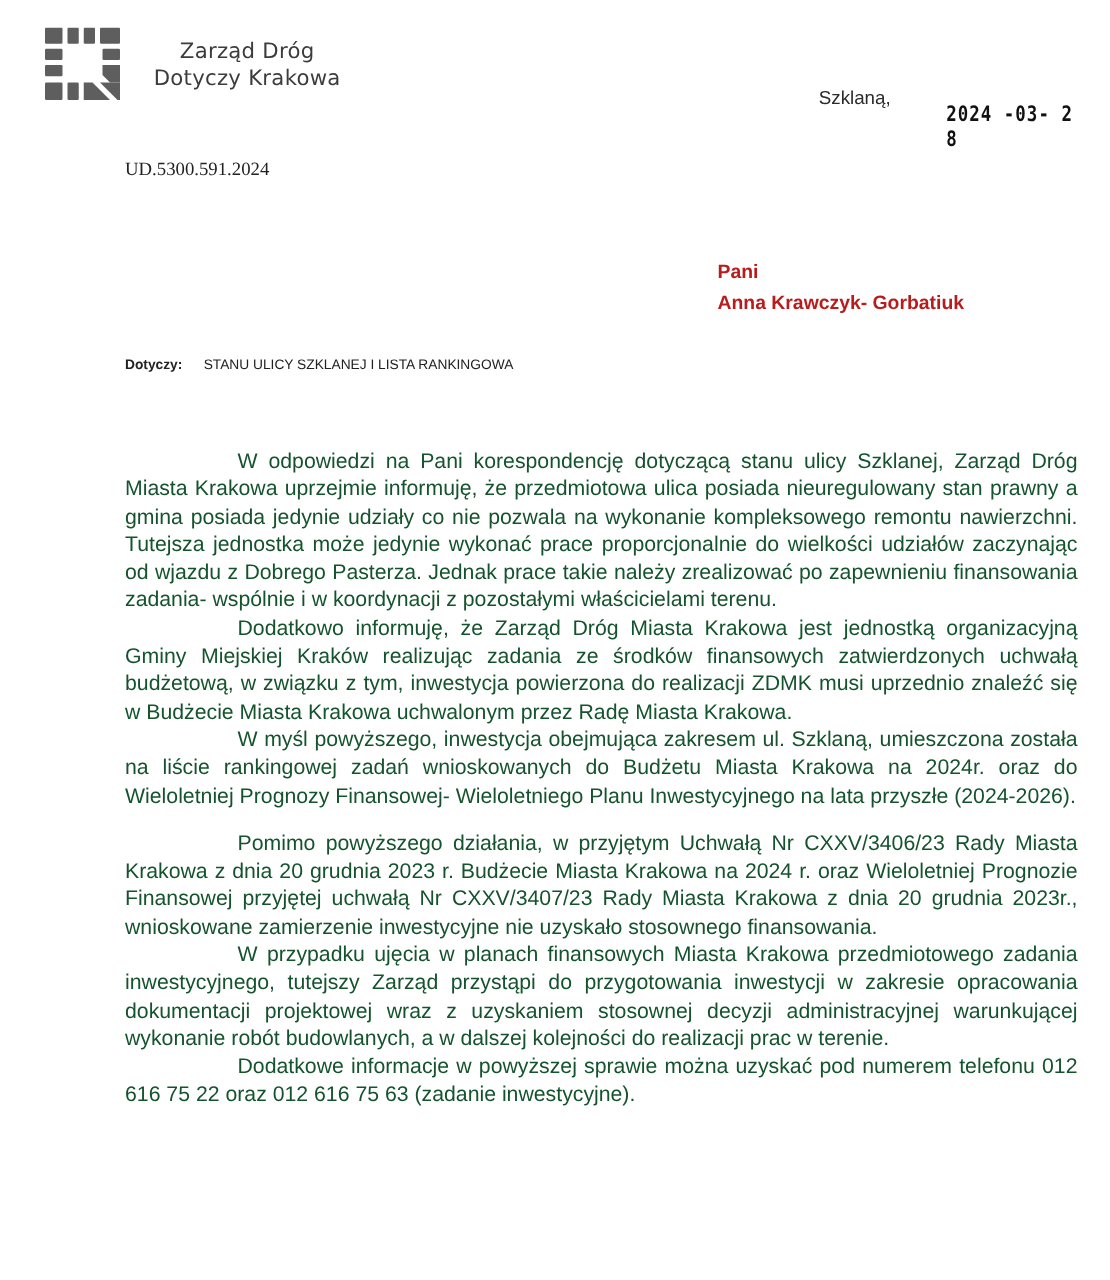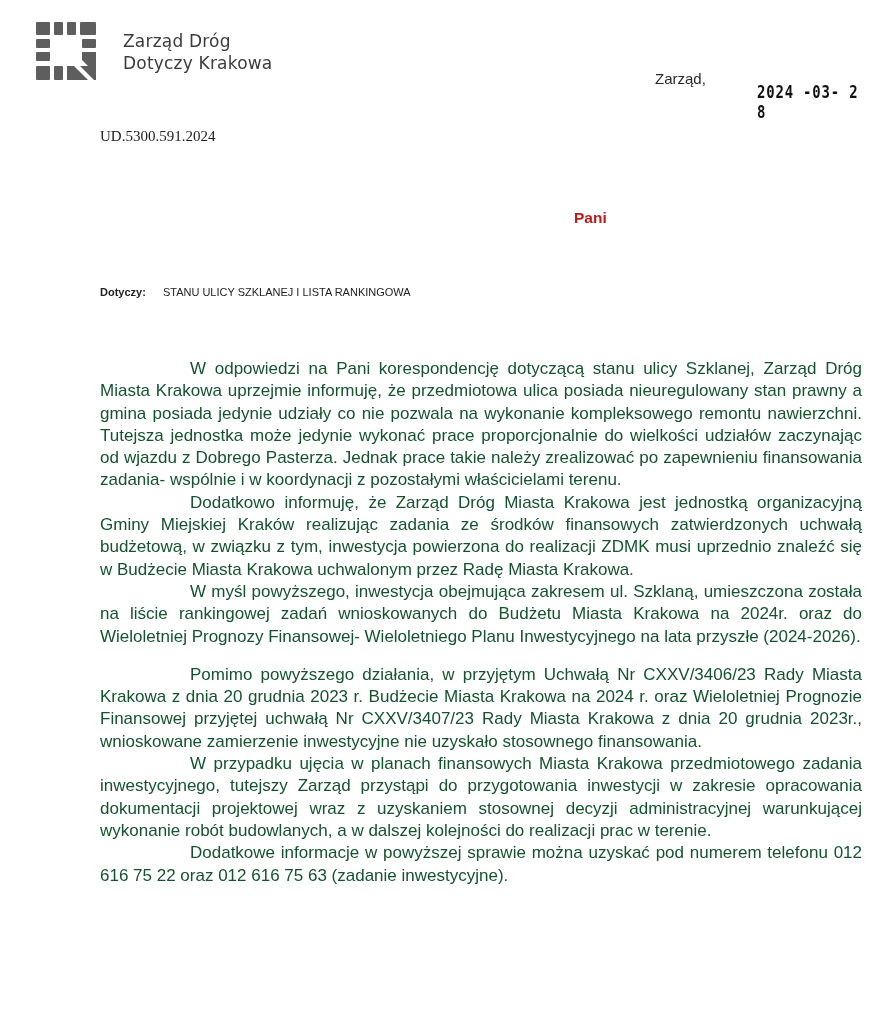--- a/index.html
+++ b/index.html
@@ -1,18 +1,18 @@
 <!DOCTYPE html>
 <html><head>
 <meta charset="utf-8">
 <style>
   html, body { margin:0; padding:0; background:#ffffff; }
   body { width:888px; height:1024px; position:relative; overflow:hidden; color:#1e1e1e; font-family:"Liberation Sans", sans-serif; }
   .logo { position:absolute; left:36px; top:22px; width:62px; height:60px; }
-  .logo-name { position:absolute; left:123px; top:30px; font-family:"DejaVu Sans", sans-serif; font-size:17px; line-height:22px; color:#3c3c3c; letter-spacing:0.2px; }
+  .logo-name { position:absolute; left:123px; top:30px; font-family:"DejaVu Sans", sans-serif; font-size:17px; line-height:22px; color:#3c3c3c; letter-spacing:0.2px;text-align:center; }
   .city-date { position:absolute; left:655px; top:70px; font-size:15px; color:#2a2a2a; }
   .date-stamp { position:absolute; left:757px; top:82px; font-family:"DejaVu Sans Mono", monospace; font-size:17px; font-weight:bold; color:#111; transform:scaleX(0.82); transform-origin:left; letter-spacing:1px; }
   .ref { position:absolute; left:100px; top:128px; font-size:15px; color:#222;font-family:Liberation Serif, serif; }
   .recipient { position:absolute; left:574px; top:205px; font-size:15.5px; font-weight:bold; line-height:25px; color:#b91c1c; }
   .subject { position:absolute; left:100px; top:286px; font-size:11px; color:#222; }
   .subject .lbl { font-weight:bold; margin-right:14px; }
   .body { position:absolute; left:100px; top:358px; width:762px; font-size:17px; line-height:22.3px; text-align:justify; color:#14532d; font-family:"Liberation Sans Narrow","Liberation Sans", sans-serif; }
   .body p { margin:0; text-indent:90px; }
   .body p.gap { margin-top:16px; }
 </style>
@@ -34,27 +34,28 @@
     <polygon points="31,44 38,44 52,58 31,58"></polygon>
     <polygon points="44,44 60,44 60,58 58,58"></polygon>
   </g>
 </svg>
 
 <div class="logo-name">
   <div>Zarząd Dróg</div>
   <div>Dotyczy Krakowa</div>
 </div>
 
-<div class="city-date">Zarząd,</div>
+<div class="city-date">Szklaną,</div>
 <div class="date-stamp">2024 -03- 2 8</div>
 
 <div class="ref">UD.5300.591.2024</div>
 
 <div class="recipient">
   <div>Pani</div>
+  <div>Anna Krawczyk- Gorbatiuk</div>
 </div>
 
 <div class="subject">
   <span class="lbl">Dotyczy:</span>
   <span>STANU ULICY SZKLANEJ I LISTA RANKINGOWA</span>
 </div>
 
 <div class="body">
   <p>W odpowiedzi na Pani korespondencję dotyczącą stanu ulicy Szklanej, Zarząd Dróg Miasta Krakowa uprzejmie informuję, że przedmiotowa ulica posiada nieuregulowany stan prawny a gmina posiada jedynie udziały co nie pozwala na wykonanie kompleksowego remontu nawierzchni. Tutejsza jednostka może jedynie wykonać prace proporcjonalnie do wielkości udziałów zaczynając od wjazdu z Dobrego Pasterza. Jednak prace takie należy zrealizować po zapewnieniu finansowania zadania- wspólnie i w koordynacji z pozostałymi właścicielami terenu.</p>
   <p>Dodatkowo informuję, że Zarząd Dróg Miasta Krakowa jest jednostką organizacyjną Gminy Miejskiej Kraków realizując zadania ze środków finansowych zatwierdzonych uchwałą budżetową, w związku z tym, inwestycja powierzona do realizacji ZDMK musi uprzednio znaleźć się w Budżecie Miasta Krakowa uchwalonym przez Radę Miasta Krakowa.</p>

